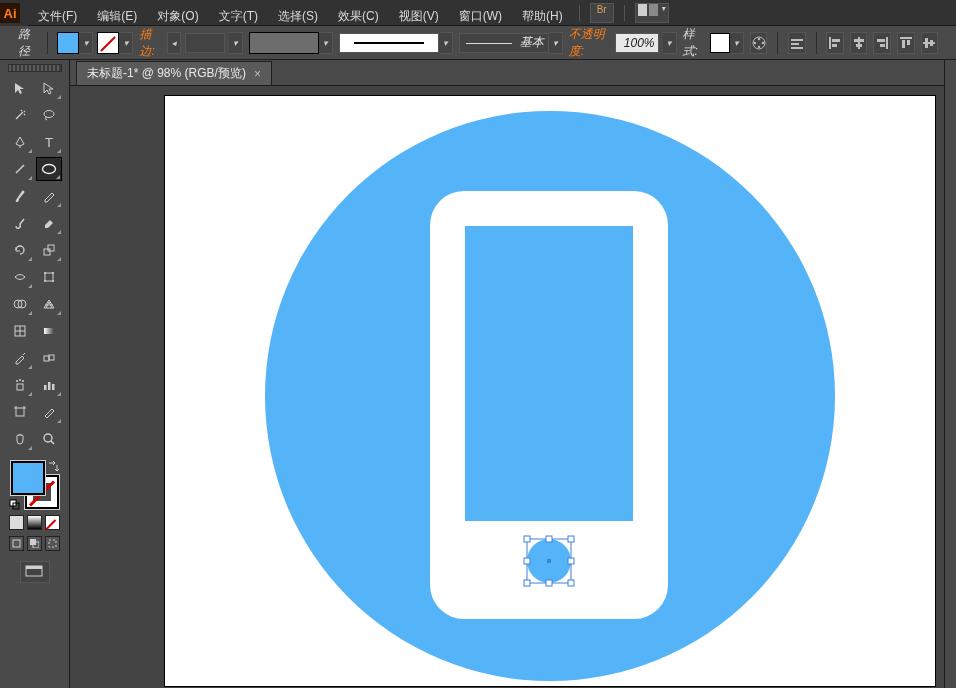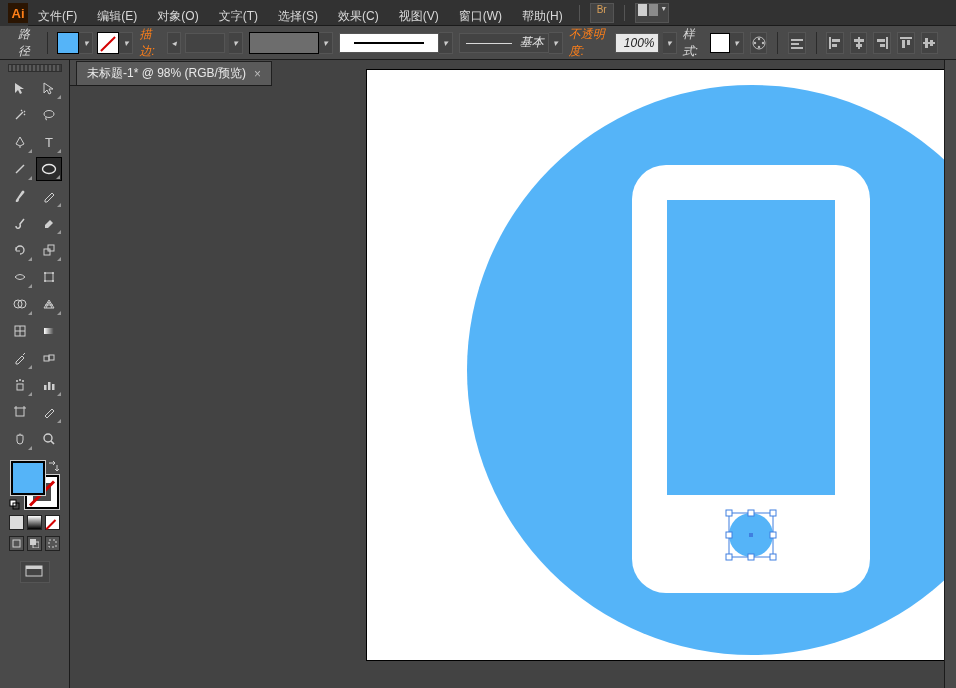--- a/index.html
+++ b/index.html
@@ -11,21 +11,21 @@
   --text:#d9d9d9;
   --text-dim:#9a9a9a;
   --accent:#ff7f18;
   --swatch-blue:#55b4f8;
   --canvas:#ffffff;
 }
 *{box-sizing:border-box;font-family:"Microsoft YaHei","Segoe UI",sans-serif;}
 html,body{margin:0;padding:0;width:956px;height:688px;overflow:hidden;background:var(--bg-dark);color:var(--text);font-size:12px;}
 
 .menubar{height:26px;background:var(--bg-dark);display:flex;align-items:center;border-bottom:1px solid var(--border);}
-.app-logo{width:28px;height:26px;display:flex;align-items:center;justify-content:flex-end;background:var(--bg-dark);}
+.app-logo{width:28px;height:26px;display:flex;align-items:center;justify-content:flex-start;background:var(--bg-dark);}
 .menubar .menu-item{padding:0 10px;height:20px;line-height:26px;cursor:default;color:var(--text);}
 .menubar .sep{width:1px;height:16px;background:#555;margin:0 6px;}
 .menubar .ws-btn{width:24px;height:20px;margin:0 4px;background:var(--bg-panel);border:1px solid #555;display:flex;justify-content:center;}
 
 .options{height:34px;background:var(--bg-panel2);display:flex;align-items:center;border-bottom:1px solid var(--border);padding:0 18px;gap:6px;font-style:italic;}
 .options .label{color:var(--text);}
 .options .label.accent{color:var(--accent);}
 .opt-group{display:flex;align-items:center;gap:4px;}
 .vsep{width:1px;height:22px;background:#2b2b2b;margin:0 4px;}
 .swatch-drop{display:flex;align-items:center;}
@@ -63,21 +63,21 @@
 .mini-row{display:flex;gap:3px;margin-top:4px;}
 .mini{width:15px;height:15px;border:1px solid #222;}
 .mini.solid{background:#dcdcdc;}
 .mini.gradient{background:linear-gradient(#fff,#000);}
 .mini.nonef{background:#fff;position:relative;}
 .mini.nonef::after{content:"";position:absolute;inset:0;border-top:2px solid #d40000;transform:rotate(-45deg);transform-origin:center;top:50%;}
 .mode-row{display:flex;gap:3px;margin-top:6px;}
 .mode{width:15px;height:15px;border:1px solid #222;background:#555;display:flex;align-items:center;justify-content:center;}
 .layout-btn{width:30px;height:22px;background:var(--bg-panel);border:1px solid #555;margin-top:10px;display:flex;align-items:center;justify-content:center;}
 
-.docarea{flex:1;display:flex;flex-direction:row;background:var(--bg-panel);}
+.docarea{flex:1;display:flex;flex-direction:column;background:var(--bg-panel);}
 .tabbar{height:26px;background:var(--bg-panel2);display:flex;align-items:flex-end;border-bottom:1px solid var(--border);}
 .doc-tab{height:24px;background:#5a5a5a;border:1px solid #1f1f1f;border-bottom:none;padding:0 10px;display:flex;align-items:center;gap:8px;color:#e8e8e8;margin-left:6px;}
 .doc-tab .close{color:#bcbcbc;cursor:default;}
 .canvas-wrap{flex:1;background:var(--bg-panel);position:relative;overflow:hidden;}
 .artboard{position:absolute;left:95px;top:10px;width:770px;height:590px;background:var(--canvas);box-shadow:0 0 0 1px #000;}
 
 .right-strip{width:12px;background:var(--bg-panel2);border-left:1px solid var(--border);display:flex;flex-direction:column;align-items:center;padding-top:6px;gap:4px;}
 </style>
 </head>
 <body>

